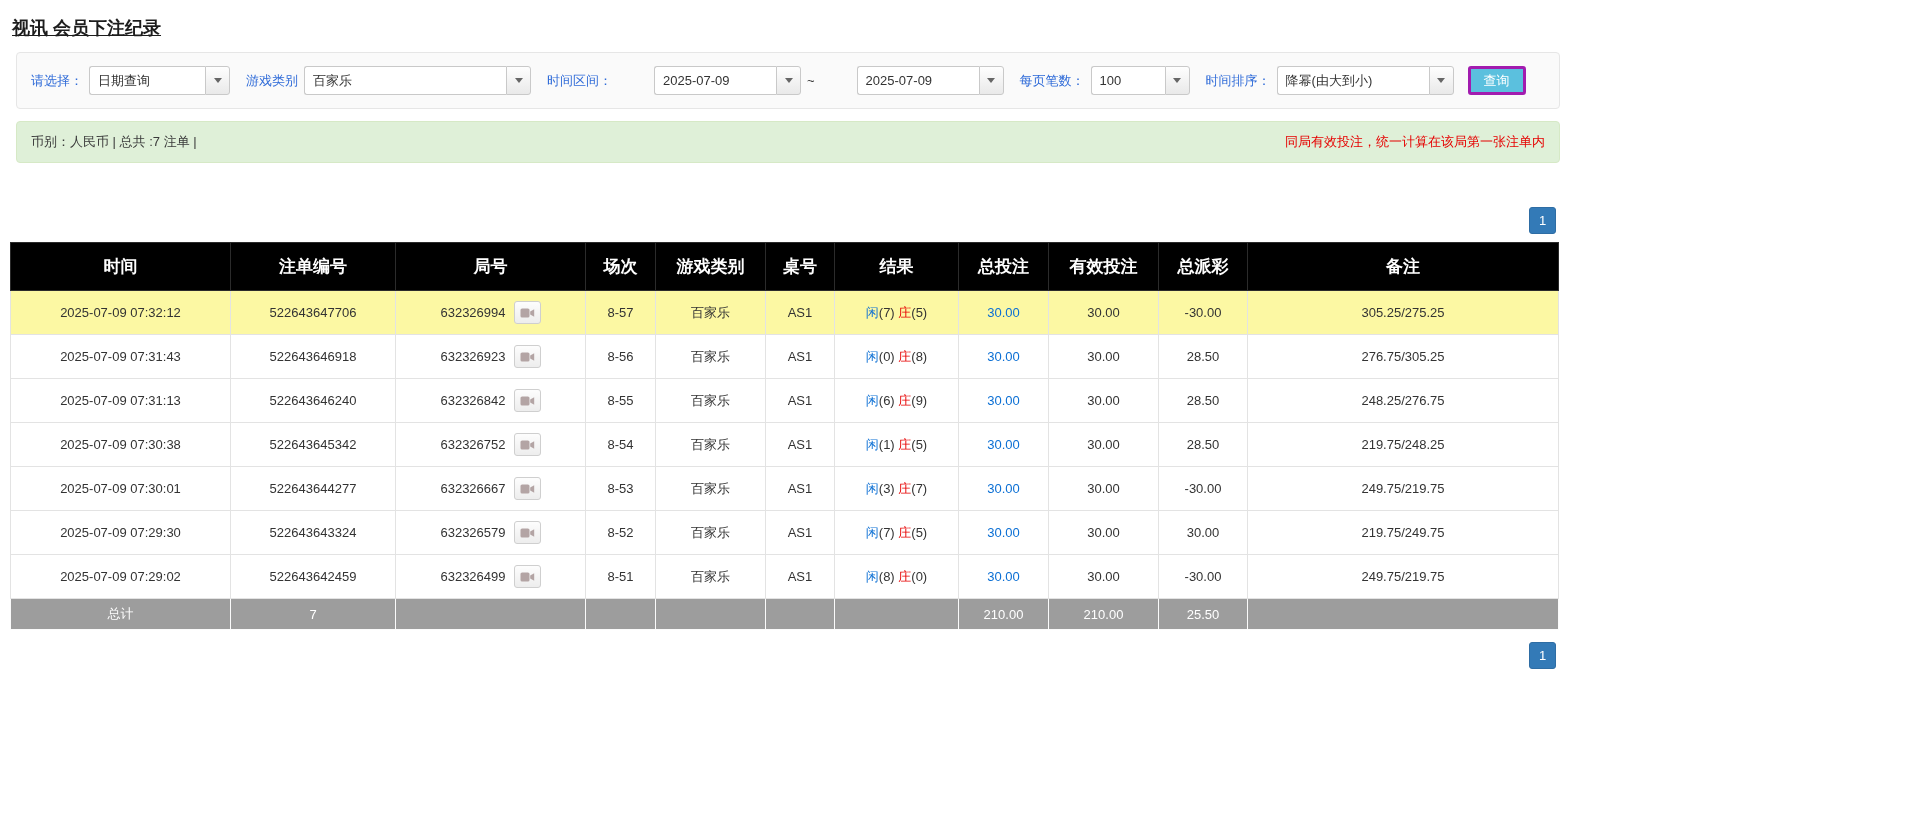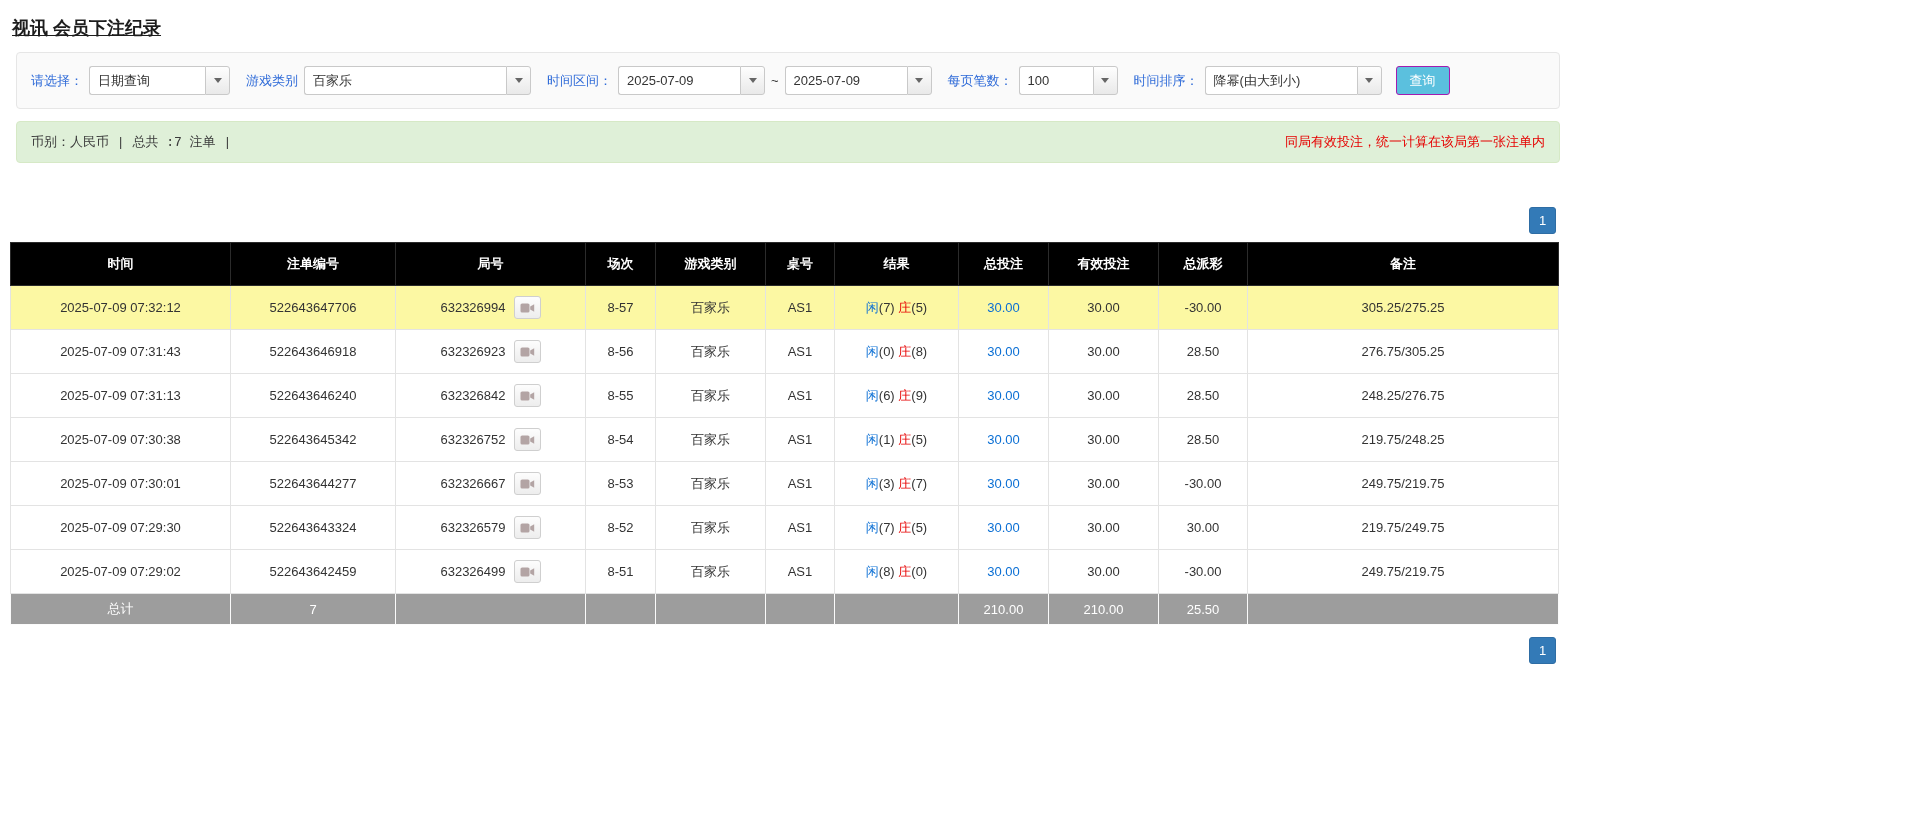--- a/index.html
+++ b/index.html
@@ -66,47 +66,46 @@
     padding: 0;
   }
   .caret {
     width: 0; height: 0;
     border-left: 4px solid transparent;
     border-right: 4px solid transparent;
     border-top: 5px solid #666;
   }
   .w-select { width: 116px; }
   .w-game { width: 202px; }
-  .w-date { width: 122px; }
+  .w-date { width: 122px; margin-left: 36px; }
   .w-size { width: 74px; }
   .w-sort { width: 152px; }
   .search-btn {
     margin-left: 14px;
     height: 29px;
     padding: 0 13px;
     background: #5bc0de;
-    border: 1px solid #a21caf;
+    border: 3px solid #a21caf;
     border-radius: 3px;
     color: #fff;
     font-size: 13px;
     cursor: pointer;
     font-family: "Liberation Sans", sans-serif;
   }
 
   
   .summary-bar {
     margin: 12px 0 0 6px;
     background: #dff0d8;
     border: 1px solid #d6e9c6;
     border-radius: 4px;
     padding: 11px 14px;
     display: flex;
     justify-content: space-between;
     align-items: center;
-    font-family: Liberation Mono, monospace;
   }
   .summary-left { color: #3a3a3a; }
   .summary-right { color: #e60000; }
 
   
   .pager { display: flex; justify-content: flex-end; }
   .pager.top { margin: 44px 4px 8px 0; }
   .pager.bottom { margin: 12px 4px 20px 0; }
   .page-btn {
     min-width: 27px;
@@ -126,21 +125,21 @@
   
   table.records {
     border-collapse: collapse;
     table-layout: fixed;
     width: 1548px;
   }
   table.records th {
     background: #000;
     color: #fff;
     font-weight: bold;
-    font-size: 13px;
+    font-size: 17px;
     height: 29px;
     text-align: center;
     border: 1px solid #2b2b2b;
     padding: 12px 4px;
   }
   table.records td {
     background: #fff;
     height: 44px;
     text-align: center;
     vertical-align: middle;

